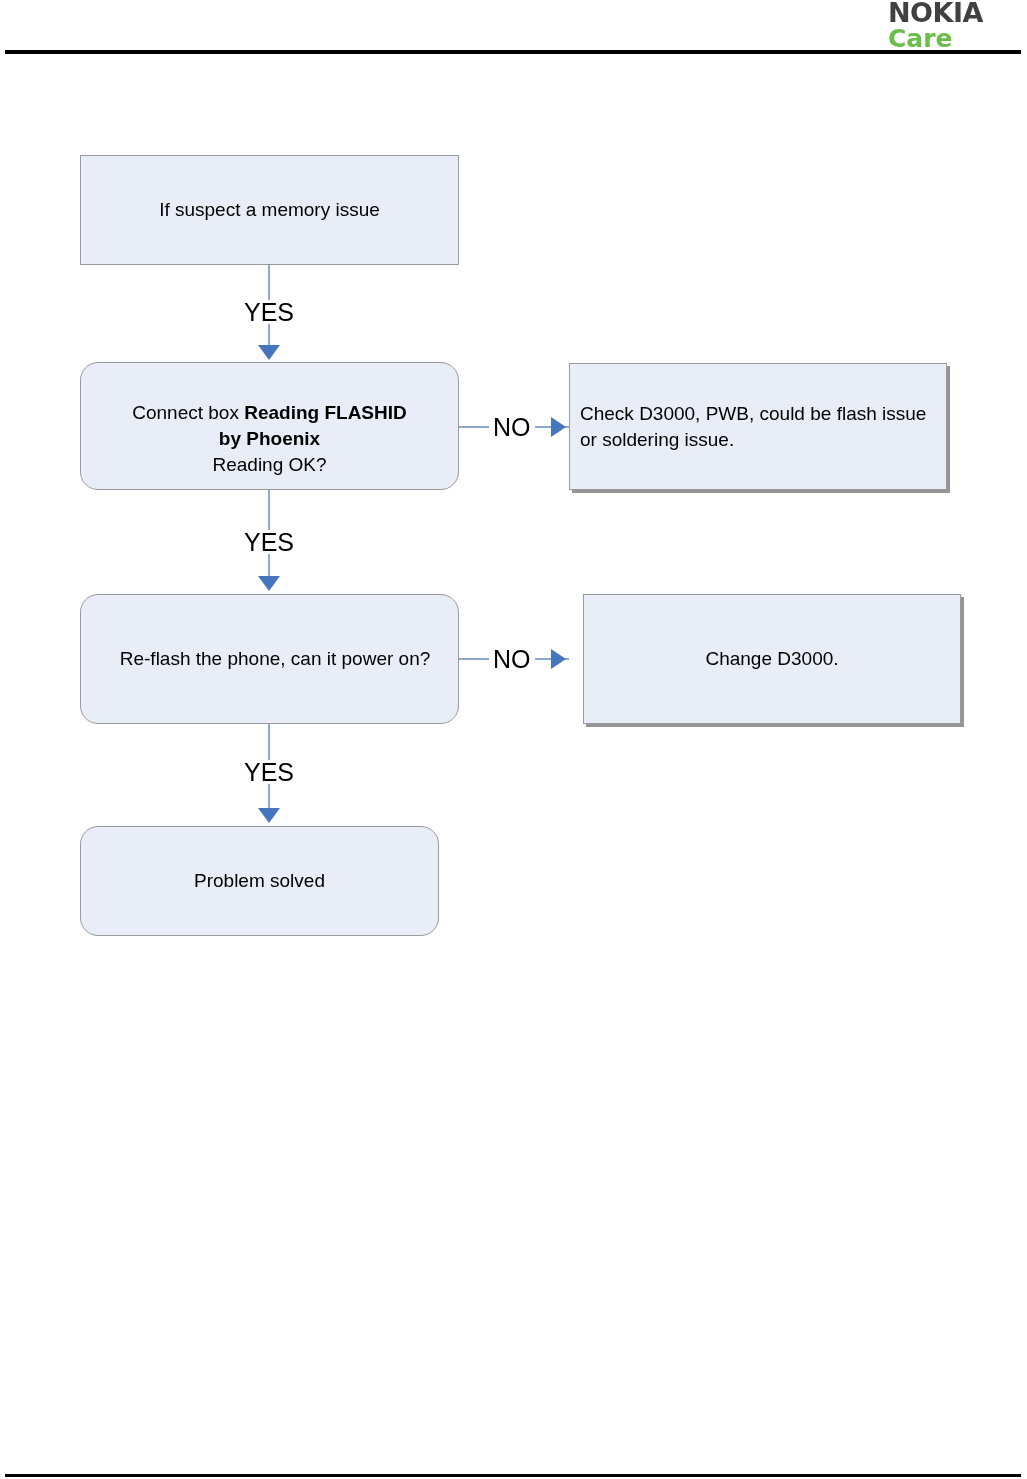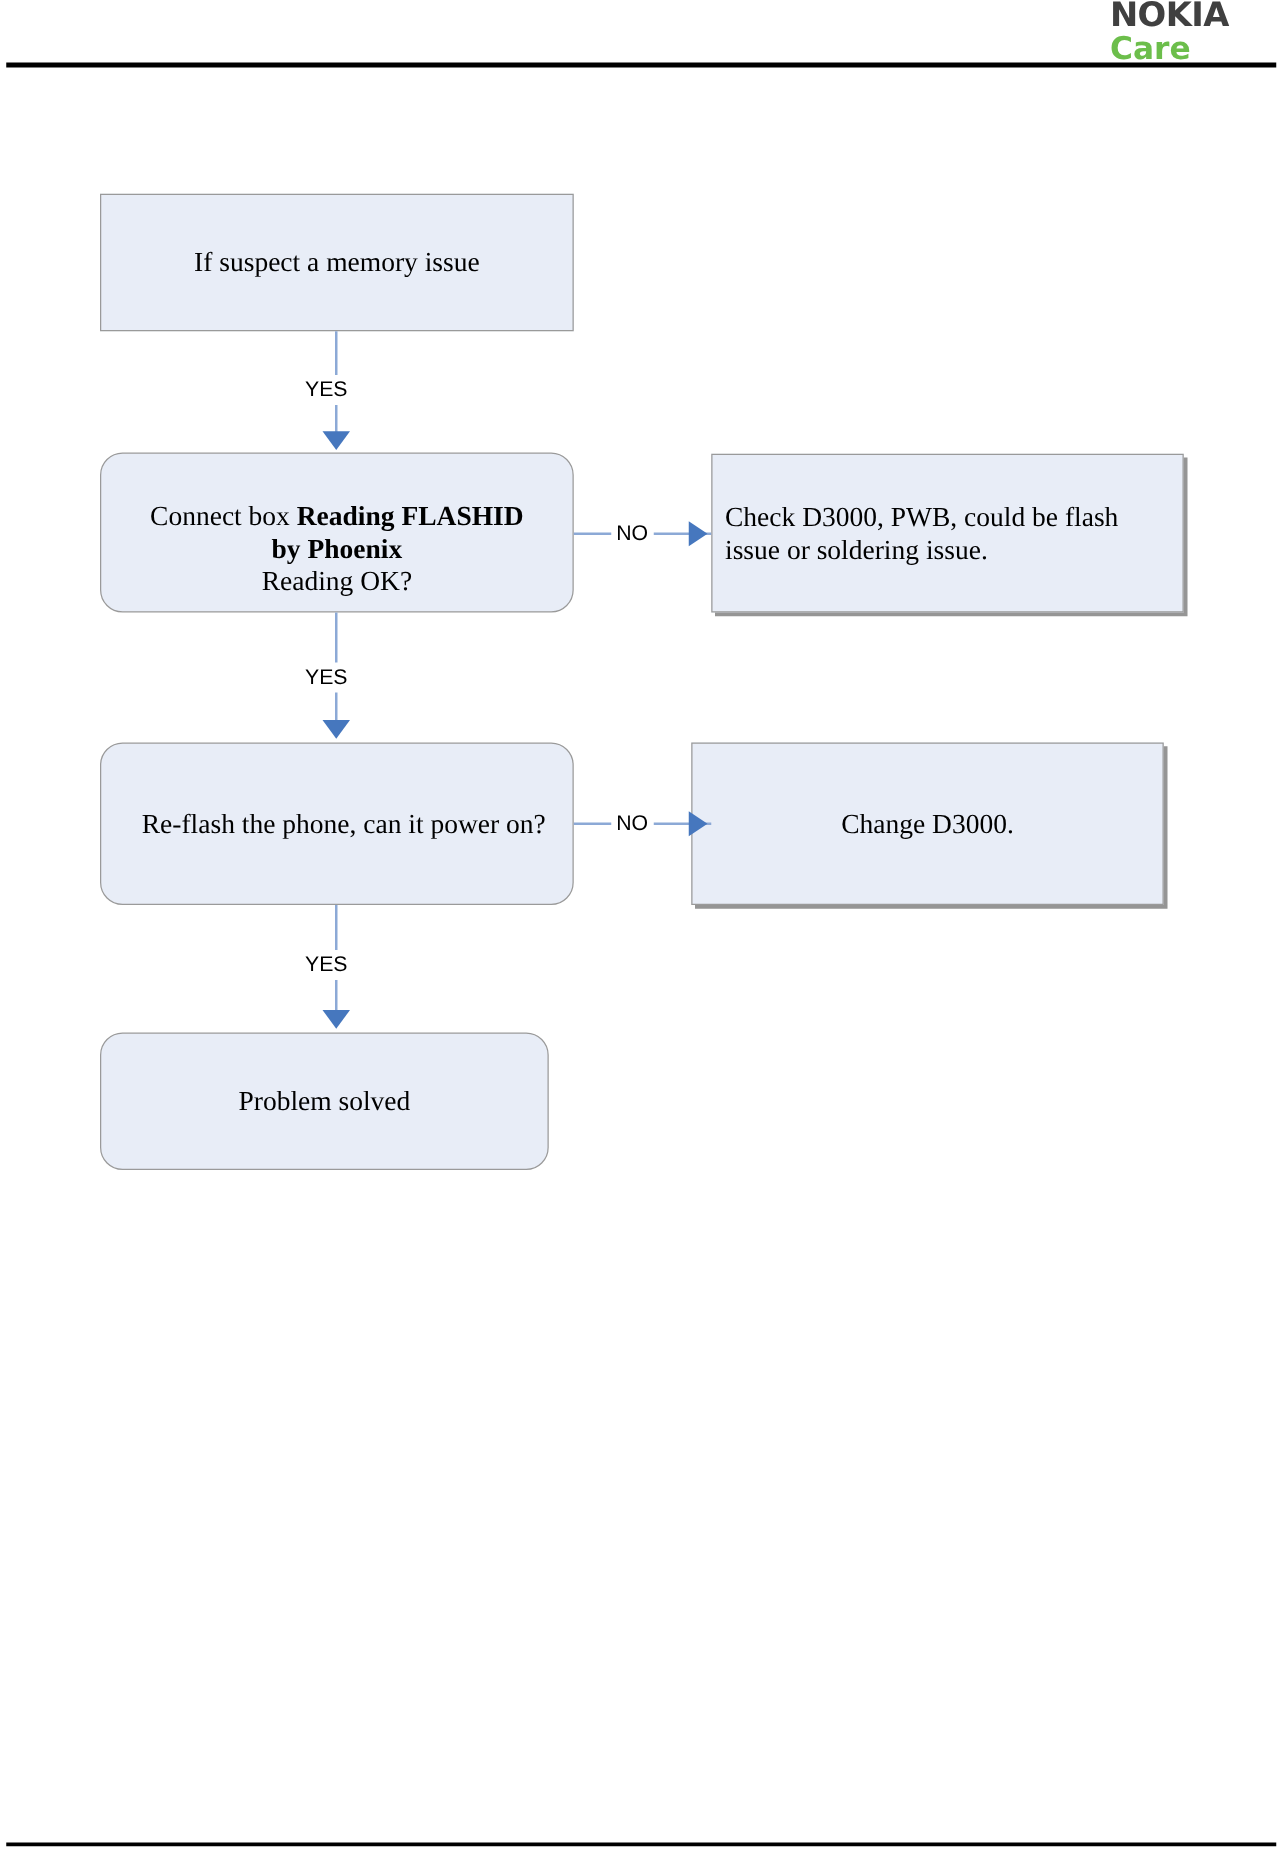--- a/index.html
+++ b/index.html
@@ -62,40 +62,39 @@
 
   
   .node {
     position: absolute;
     box-sizing: border-box;
     background: #E8EDF7;
     border: 1px solid #9A9A9A;
     display: flex;
     align-items: center;
     justify-content: center;
-    font-size: 22px;
+    font-size: 19px;
     line-height: 26px;
     color: #000000;
     text-align: center;
     padding: 0 10px;
-    font-family: Liberation Serif, serif;
   }
   .node.rounded { border-radius: 18px; }
   .node.shadowed { box-shadow: 3px 3px 0 rgba(130,130,130,0.85); }
   .node.left-text {
     justify-content: flex-start;
     text-align: left;
   }
   .node b { font-weight: bold; }
 
   #node-start      { left: 80px;  top: 155px; width: 379px; height: 110px; }
   #node-connect    { left: 80px;  top: 362px; width: 379px; height: 128px; }
   #node-check      { left: 569px; top: 363px; width: 378px; height: 127px; }
   #node-reflash    { left: 80px;  top: 594px; width: 379px; height: 130px; padding-left: 21px; }
-  #node-change     { left: 553px; top: 594px; width: 378px; height: 130px; }
+  #node-change     { left: 583px; top: 594px; width: 378px; height: 130px; }
   #node-solved     { left: 80px;  top: 826px; width: 359px; height: 110px; }
 
   
   .vline {
     position: absolute;
     width: 2px;
     background: #8CA9D6;
   }
   .hline {
     position: absolute;
@@ -111,21 +110,21 @@
   }
   .arrow-right {
     position: absolute;
     width: 0; height: 0;
     border-top: 10px solid transparent;
     border-bottom: 10px solid transparent;
     border-left: 15px solid #4677BE;
   }
   .edge-label {
     position: absolute;
-    font-size: 17px;
+    font-size: 25px;
     line-height: 24px;
     color: #000000;
     background: #ffffff;
     padding: 0 4px;
     white-space: nowrap;
   }
 
   
   #vline-1  { left: 268px; top: 265px; height: 88px; }
   #arrow-1  { left: 258px; top: 345px; }

